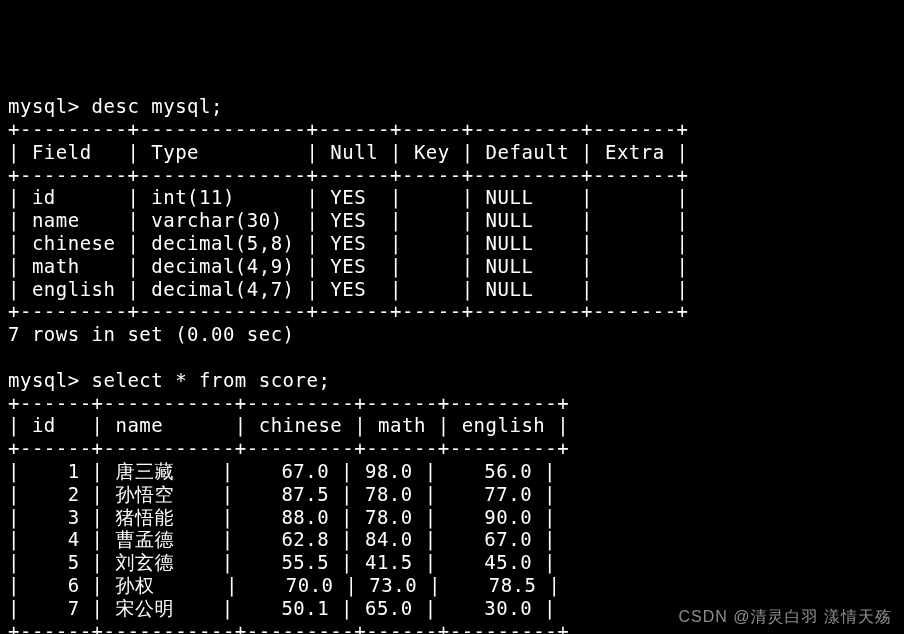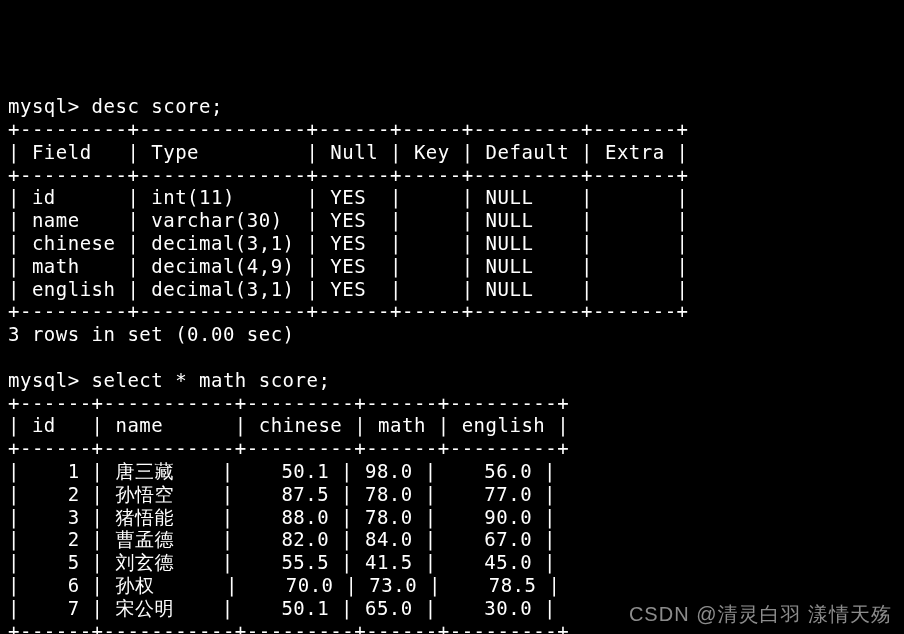--- a/index.html
+++ b/index.html
@@ -21,51 +21,51 @@
       position: relative;
     }
     .terminal {
       white-space: pre;
       letter-spacing: 0.5px;
     }
     .watermark {
       position: absolute;
       bottom: 8px;
       right: 12px;
-      font-size: 20px;
+      font-size: 16px;
       color: rgba(200, 200, 200, 0.7);
       font-family: sans-serif;
       letter-spacing: 1px;
     }
   </style>
 </head>
 <body>
 
 
 
-<div class="terminal"><span>mysql&gt;</span> <span>desc score;</span>
+<div class="terminal"><span>mysql&gt;</span> <span>desc mysql;</span>
 <span>+---------+--------------+------+-----+---------+-------+</span>
 <span>| Field   | Type         | Null | Key | Default | Extra |</span>
 <span>+---------+--------------+------+-----+---------+-------+</span>
 <span>| id      | int(11)      | YES  |     | NULL    |       |</span>
 <span>| name    | varchar(30)  | YES  |     | NULL    |       |</span>
-<span>| chinese | decimal(3,1) | YES  |     | NULL    |       |</span>
+<span>| chinese | decimal(5,8) | YES  |     | NULL    |       |</span>
 <span>| math    | decimal(4,9) | YES  |     | NULL    |       |</span>
-<span>| english | decimal(3,1) | YES  |     | NULL    |       |</span>
+<span>| english | decimal(4,7) | YES  |     | NULL    |       |</span>
 <span>+---------+--------------+------+-----+---------+-------+</span>
-<span>3 rows in set (0.00 sec)</span>
+<span>7 rows in set (0.00 sec)</span>
 
-<span>mysql&gt;</span> <span>select * math score;</span>
+<span>mysql&gt;</span> <span>select * from score;</span>
 <span>+------+-----------+---------+------+---------+</span>
 <span>| id   | name      | chinese | math | english |</span>
 <span>+------+-----------+---------+------+---------+</span>
-<span>|    1 | 唐三藏    |    50.1 | 98.0 |    56.0 |</span>
+<span>|    1 | 唐三藏    |    67.0 | 98.0 |    56.0 |</span>
 <span>|    2 | 孙悟空    |    87.5 | 78.0 |    77.0 |</span>
 <span>|    3 | 猪悟能    |    88.0 | 78.0 |    90.0 |</span>
-<span>|    2 | 曹孟德    |    82.0 | 84.0 |    67.0 |</span>
+<span>|    4 | 曹孟德    |    62.8 | 84.0 |    67.0 |</span>
 <span>|    5 | 刘玄德    |    55.5 | 41.5 |    45.0 |</span>
 <span>|    6 | 孙权      |    70.0 | 73.0 |    78.5 |</span>
 <span>|    7 | 宋公明    |    50.1 | 65.0 |    30.0 |</span>
 <span>+------+-----------+---------+------+---------+</span>
 
 
  </div>
 
 <div class="watermark">CSDN @清灵白羽 漾情天殇</div>
 

